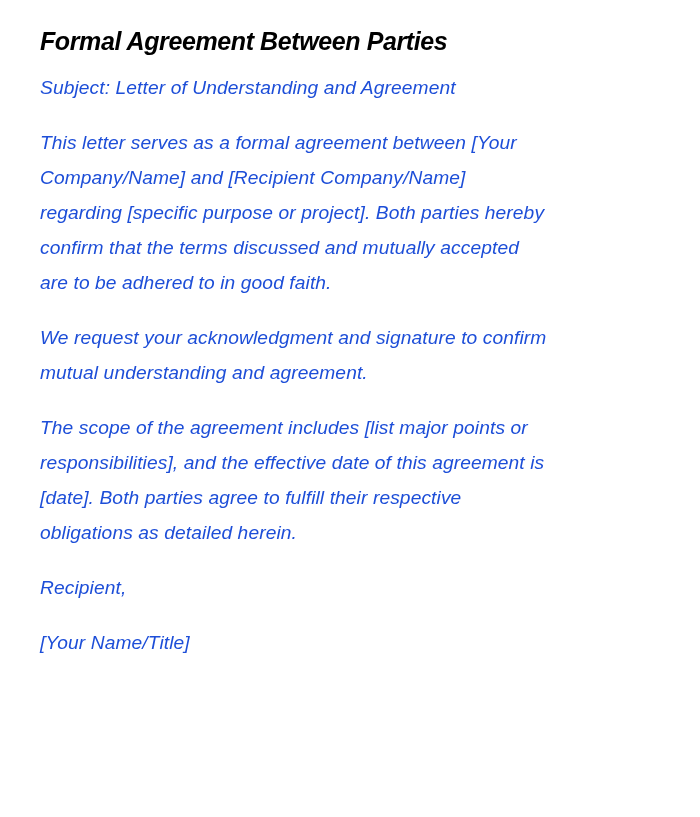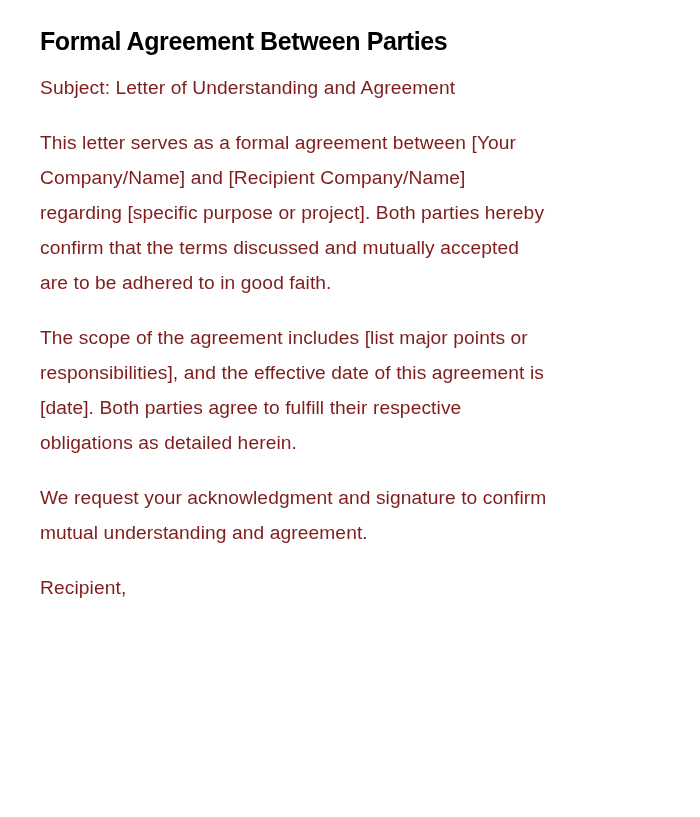--- a/index.html
+++ b/index.html
@@ -12,40 +12,42 @@
       height: 817px;
       overflow: hidden;
       font-family: "Liberation Sans", "DejaVu Sans", sans-serif;
       color: #111111;
     }
     .page {
       position: relative;
       padding: 24px 40px 0 40px;
       box-sizing: border-box;
       width: 592px;
+      font-style: italic;
     }
     .title {
       font-size: 25px;
       font-weight: bold;
       letter-spacing: -0.4px;
       margin: 0 0 12px 0;
       line-height: 34px;
       color: #000000;
     }
     .para {
       font-size: 19.2px;
       line-height: 35px;
       margin: 0 0 20px 0;
       letter-spacing: 0.1px;
-      color: #7f1d1d;
+      color: #1d4ed8;
     }
   </style>
 </head>
 <body>
 
 <div class="page">
   <h1 class="title">Formal Agreement Between Parties</h1>
   <p class="para">Subject: Letter of Understanding and Agreement</p>
   <p class="para">This letter serves as a formal agreement between [Your Company/Name] and [Recipient Company/Name] regarding [specific purpose or project]. Both parties hereby confirm that the terms discussed and mutually accepted are to be adhered to in good faith.</p>
+  <p class="para">We request your acknowledgment and signature to confirm mutual understanding and agreement.</p>
   <p class="para">The scope of the agreement includes [list major points or responsibilities], and the effective date of this agreement is [date]. Both parties agree to fulfill their respective obligations as detailed herein.</p>
-  <p class="para">We request your acknowledgment and signature to confirm mutual understanding and agreement.</p>
   <p class="para">Recipient,</p>
+  <p class="para">[Your Name/Title]</p>
 </div>
 
 </body></html>

